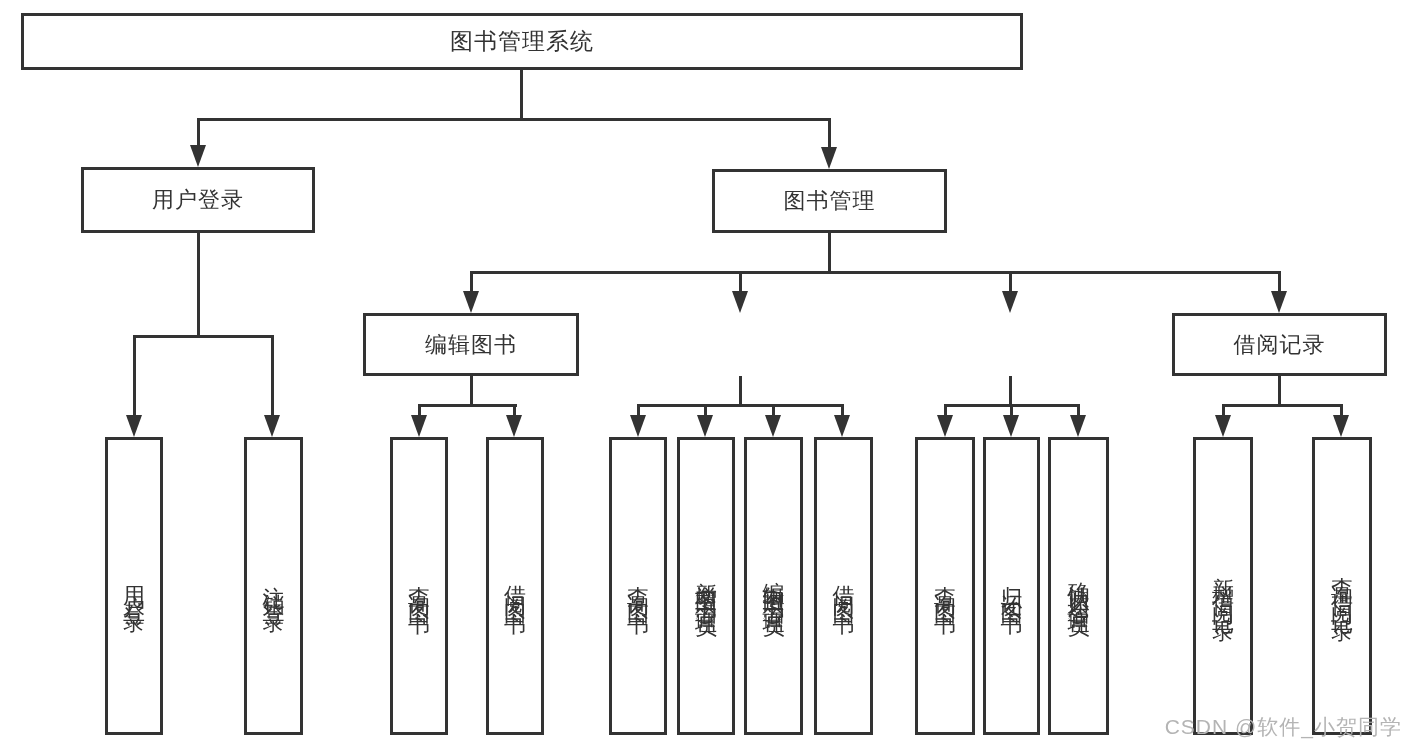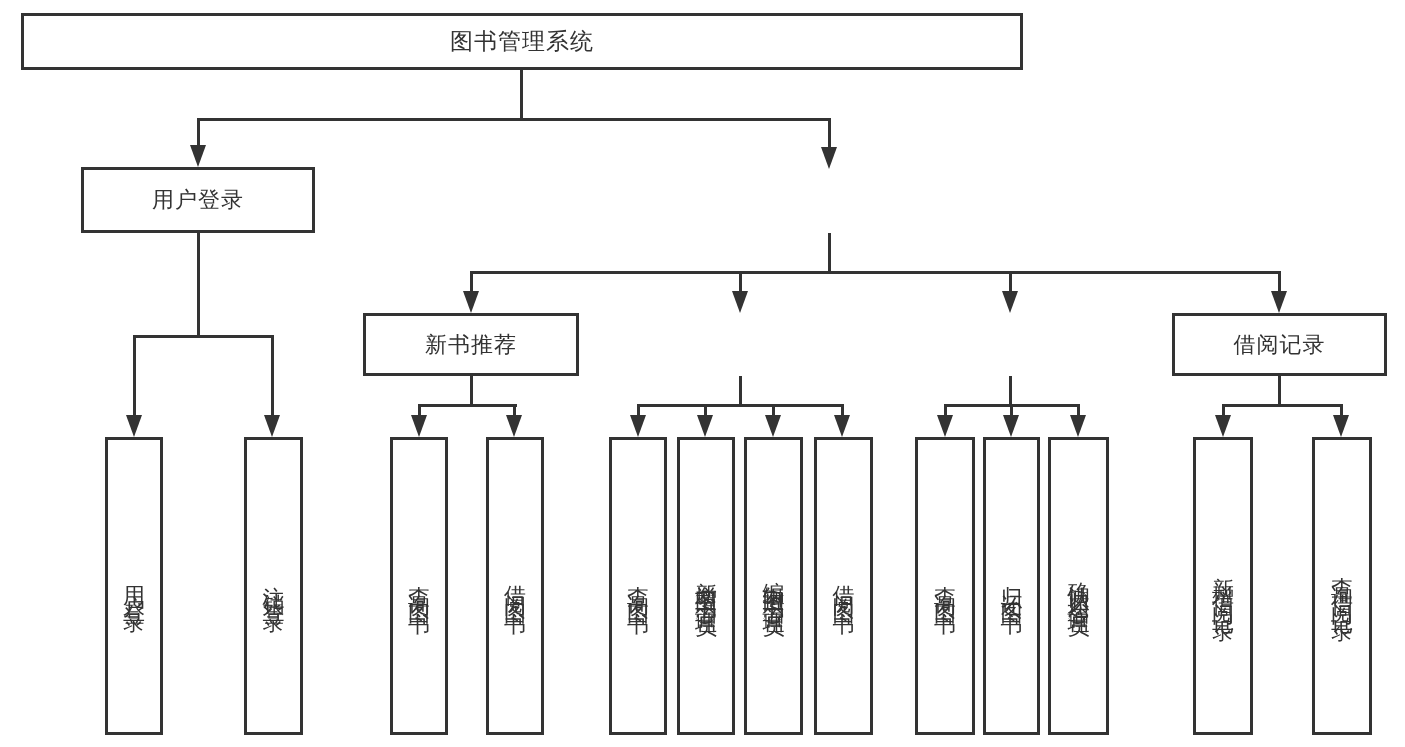--- a/index.html
+++ b/index.html
@@ -58,22 +58,23 @@
 </style>
 </head>
 <body>
 
 <div id="canvas">
 
   <div class="box root" style="left:21px;top:13px;width:1002px;height:57px;">图书管理系统</div>
 
   <div class="box" style="left:81px;top:167px;width:234px;height:66px;">用户登录</div>
 
+  <div class="box" style="left:712px;top:169px;width:235px;height:64px;">图书管理</div>
 
-  <div class="box" style="left:363px;top:313px;width:216px;height:63px;">新书推荐</div>
+  <div class="box" style="left:363px;top:313px;width:216px;height:63px;">编辑图书</div>
 
 
 
   <div class="box" style="left:1172px;top:313px;width:215px;height:63px;">借阅记录</div>
 
   <div class="box vbox" style="left:105px;top:437px;width:58px;height:298px;">用户登录</div>
   <div class="box vbox" style="left:244px;top:437px;width:59px;height:298px;">注销登录</div>
 
   <div class="box vbox" style="left:390px;top:437px;width:58px;height:298px;">查询图书</div>
   <div class="box vbox" style="left:486px;top:437px;width:58px;height:298px;">借阅图书</div>
@@ -142,14 +143,15 @@
   <div class="vline" style="left:1077px;top:404px;height:14px;"></div>
   <div class="tri" style="left:1070px;top:415px;"></div>
 
   <div class="vline" style="left:1278px;top:376px;height:31px;"></div>
   <div class="hline" style="left:1222px;top:404px;width:121px;"></div>
   <div class="vline" style="left:1222px;top:404px;height:14px;"></div>
   <div class="tri" style="left:1215px;top:415px;"></div>
   <div class="vline" style="left:1340px;top:404px;height:14px;"></div>
   <div class="tri" style="left:1333px;top:415px;"></div>
 
+  <div class="watermark">CSDN @软件_小贺同学</div>
 
 </div>
 
 </body></html>

